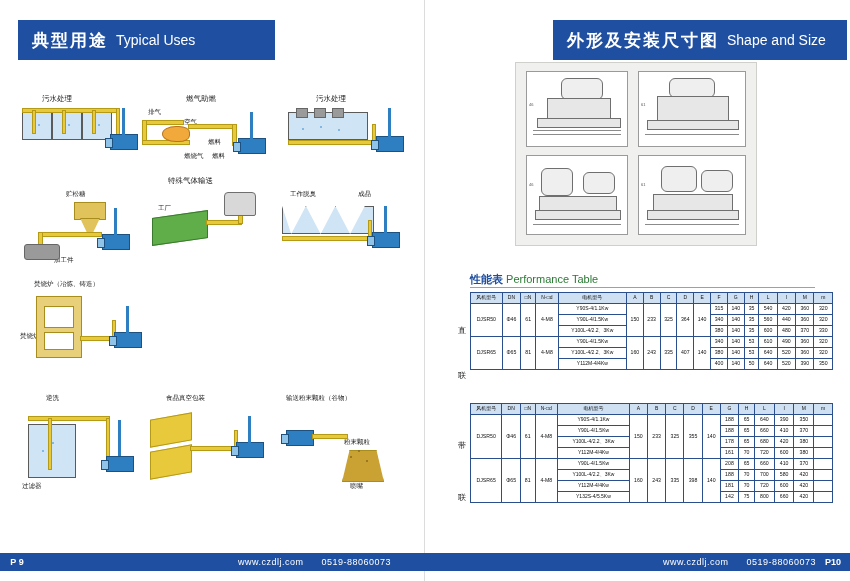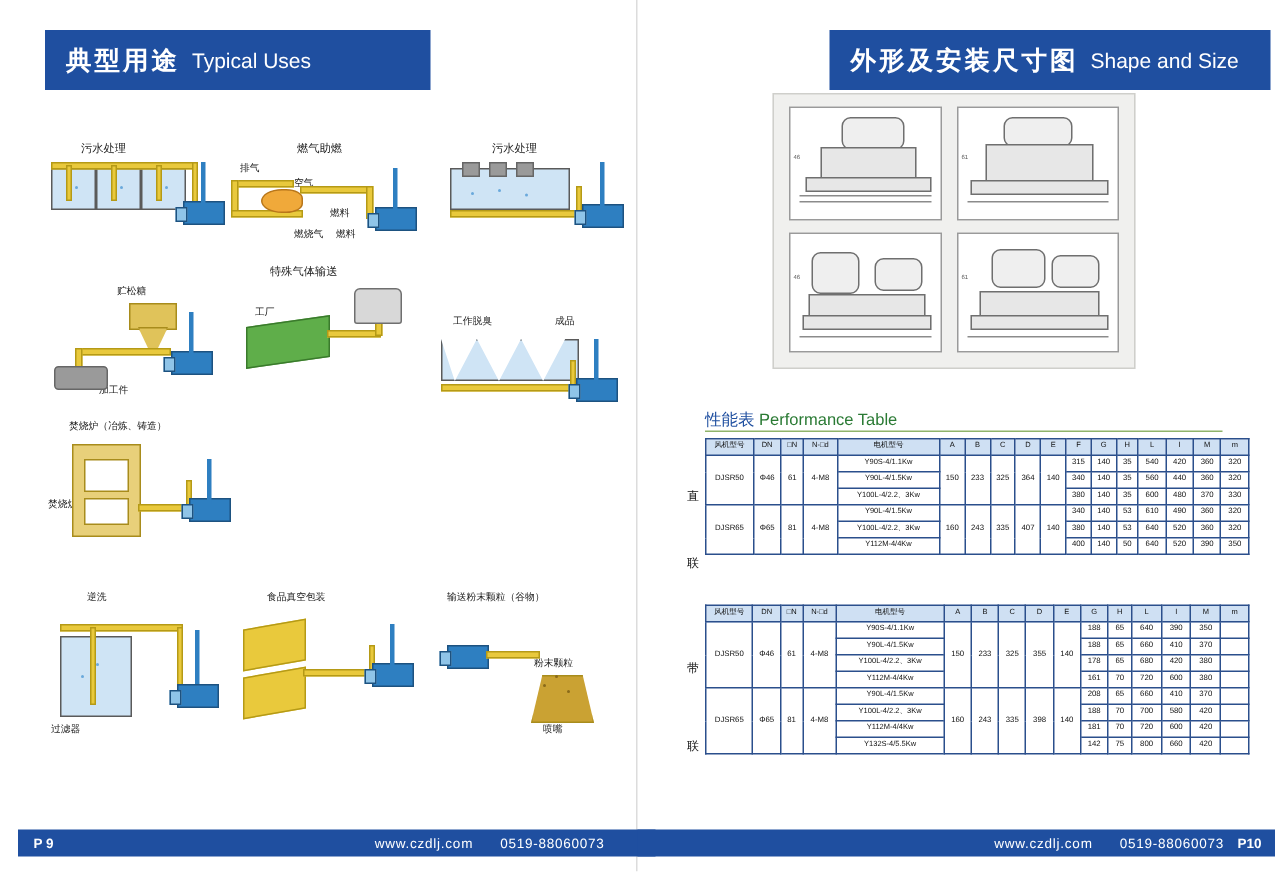--- a/index.html
+++ b/index.html
@@ -1,19 +1,19 @@
 <!DOCTYPE html>
 <html><head>
 <meta charset="utf-8">
 <style>
   html,body{margin:0;padding:0;}
   body{width:850px;height:581px;background:#fff;font-family:"Liberation Sans",sans-serif;position:relative;overflow:hidden;}
   .page{position:absolute;top:0;left:0;width:850px;height:581px;}
   .half{position:absolute;top:0;height:581px;width:425px;}
-  .left{left:12px;}
+  .left{left:0;}
   .right{left:425px;}
 
   
   .hdr{position:absolute;height:40px;background:#1f4fa0;display:flex;align-items:center;}
   .hdr .cn{color:#fff;font-family:"DejaVu Sans",sans-serif;font-size:17px;font-weight:bold;letter-spacing:2px;}
   .hdr .en{color:#fff;font-size:14px;margin-left:8px;}
   #hdr-left{left:18px;top:20px;width:243px;padding-left:14px;}
   #hdr-right{left:553px;top:20px;width:280px;padding-left:14px;}
 
   
@@ -43,21 +43,21 @@
   
   .cadpanel{position:absolute;left:515px;top:62px;width:240px;height:182px;background:#f0f0ee;border:1px solid #cfcfcb;}
   .cadbox{position:absolute;border:1px solid #9a9a9a;background:#fff;}
   .cadline{position:absolute;background:#8b8b8b;}
   .cadmach{position:absolute;border:1px solid #6f6f6f;background:#e7e7e7;}
   .cadcyl{position:absolute;border:1px solid #6f6f6f;border-radius:6px;background:#efefef;}
   .cadtxt{position:absolute;font-size:4px;color:#555;font-family:"Liberation Sans",sans-serif;}
 
   
   .perf-title{position:absolute;left:470px;top:272px;font-size:11px;}
-  .perf-title .cn{font-family:"DejaVu Sans",sans-serif;color:#1f4fa0;font-weight:normal;}
+  .perf-title .cn{font-family:"DejaVu Sans",sans-serif;color:#1f4fa0;font-weight:bold;}
   .perf-title .en{color:#2a7a34;}
   .perf-title .rule{position:absolute;left:0;top:15px;width:345px;height:1px;background:#8fb36a;}
 
   table.perf{position:absolute;border-collapse:collapse;font-size:5.2px;font-family:"Liberation Sans",sans-serif;}
   table.perf th,table.perf td{border:.5px solid #2b4f8c;padding:0;text-align:center;color:#111;line-height:1.05;height:10px;}
   table.perf thead th{background:#cfe0f3;font-weight:normal;font-size:5px;}
   table.perf td.model{font-size:5px;}
   #perf1{left:470px;top:292px;width:363px;}
   #perf2{left:470px;top:403px;width:363px;}
   .vlab{position:absolute;font-family:"DejaVu Sans",sans-serif;font-size:8px;color:#111;}
@@ -149,21 +149,21 @@
       </div>
 
       <div class="cell" style="left:126px;top:118px;width:126px;height:80px;">
         <div class="cap sm" style="position:absolute;left:14px;top:14px;">工厂</div>
         <div style="position:absolute;left:8px;top:24px;width:54px;height:26px;background:#5fae4a;border:1px solid #3a7a2c;transform:skewY(-8deg);"></div>
         <div class="pipe" style="left:62px;top:30px;width:34px;height:3px;"></div>
         <div class="pipe-v" style="left:94px;top:10px;width:3px;height:22px;"></div>
         <div style="position:absolute;left:80px;top:2px;width:30px;height:22px;border:1px solid #6f6f6f;background:#d8d8d8;border-radius:4px 4px 2px 2px;"></div>
       </div>
 
-      <div class="cell" style="left:258px;top:118px;width:132px;height:80px;margin-top:20px;">
+      <div class="cell" style="left:258px;top:118px;width:132px;height:80px;">
         <div class="cap sm" style="position:absolute;left:14px;top:0;">工作脱臭</div>
         <div class="cap sm" style="position:absolute;left:82px;top:0;">成品</div>
         <div style="position:absolute;left:6px;top:16px;width:90px;height:26px;background:#cfe4f5;border:1px solid #5a5a5a;clip-path:polygon(0 0,10% 100%,26% 0,42% 100%,58% 0,74% 100%,90% 0,100% 0,100% 100%,0 100%);"></div>
         <div class="pipe" style="left:6px;top:46px;width:88px;height:3px;"></div>
         <div class="pipe-v" style="left:92px;top:30px;width:2px;height:18px;"></div>
         <div class="blower" style="left:96px;top:42px;"></div>
         <div class="stack" style="left:108px;top:16px;height:30px;"></div>
       </div>
 
       <div class="cell" style="left:0;top:208px;width:126px;height:100px;">

